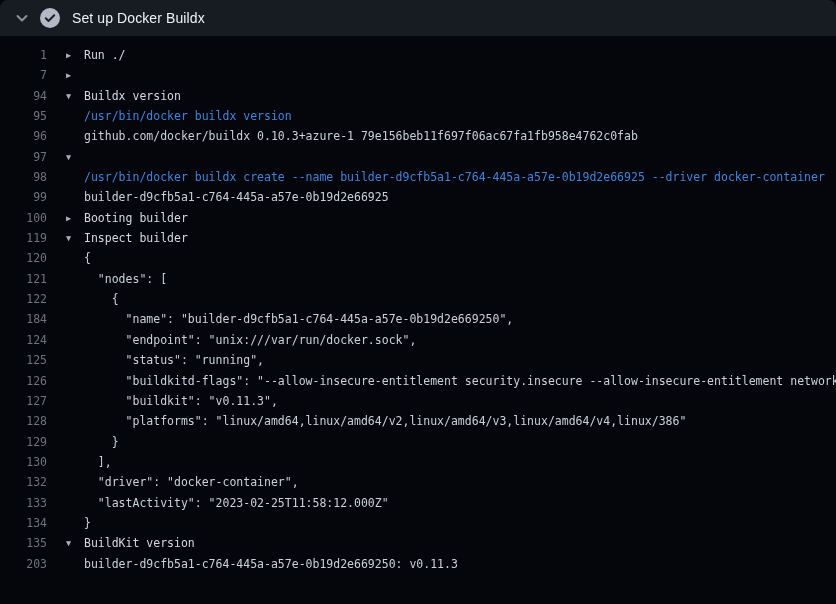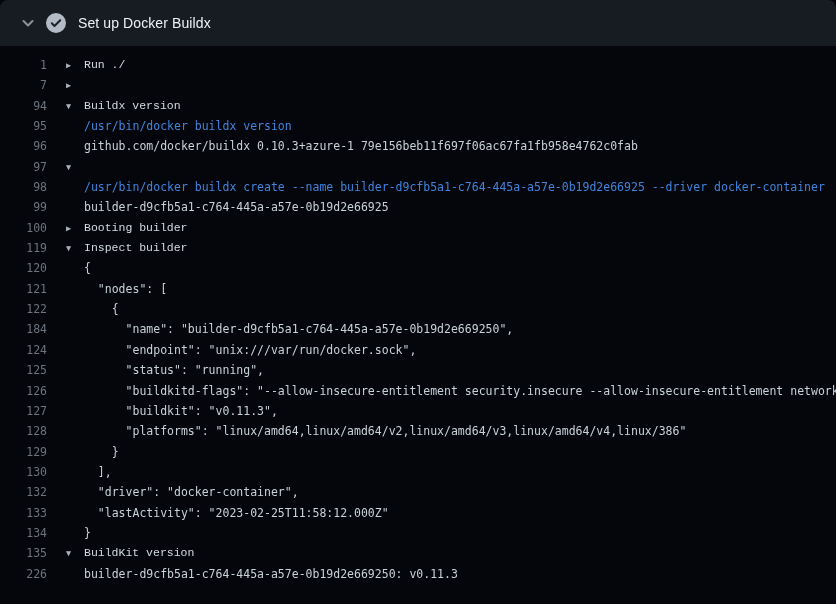--- a/index.html
+++ b/index.html
@@ -2,25 +2,25 @@
 <html><head>
 <meta charset="utf-8">
 <style>
   html,body{margin:0;padding:0;}
   body{
     width:836px;height:604px;overflow:hidden;
     background:#04060b;
     font-family:"Liberation Sans",sans-serif;
   }
   .step-header{
-    height:46px;
+    height:36px;
     background:#171b22;
     border-radius:8px 8px 0 0;
     display:flex;align-items:center;
-    padding:0 20px;
+    padding:0 14px;
     box-sizing:border-box;
     cursor:pointer;
   }
   .chev{width:16px;height:16px;display:inline-flex;align-items:center;justify-content:center;flex:none;}
   .status-icon{width:20px;height:20px;margin-left:10px;flex:none;display:inline-flex;}
   .step-title{
     margin-left:12px;
     color:#edf2f8;
     font-size:14px;
     font-weight:500;
@@ -47,21 +47,21 @@
   }
   .tri{
     width:18px;
     margin-left:19px;
     flex:none;
     font-size:8.5px;
     color:#a9b2bc;
   }
   .txt{flex:1;overflow:hidden;white-space:pre;color:#c9d1d9;}
   .line.command .txt{color:#4184dd;}
-  .line.group .txt{color:#d3dae1;font-family:Liberation Mono, monospace;}
+  .line.group .txt{color:#d3dae1;}
 </style>
 </head>
 <body>
 
 <div class="page">
 
   <header class="step-header">
     <span class="chev">
       <svg width="16" height="16" viewBox="0 0 16 16">
         <path d="M3.5 6 L8 10.5 L12.5 6" fill="none" stroke="#8b949e" stroke-width="2" stroke-linecap="round" stroke-linejoin="round"></path>
@@ -194,19 +194,19 @@
       <span class="num">134</span>
       <span class="tri"></span>
       <span class="txt">}</span>
     </div>
       <div class="line group">
       <span class="num">135</span>
       <span class="tri">▼</span>
       <span class="txt">BuildKit version</span>
     </div>
       <div class="line output">
-      <span class="num">226</span>
+      <span class="num">203</span>
       <span class="tri"></span>
       <span class="txt">builder-d9cfb5a1-c764-445a-a57e-0b19d2e669250: v0.11.3</span>
     </div>
     </div>
 
 </div>
 
 </body></html>

